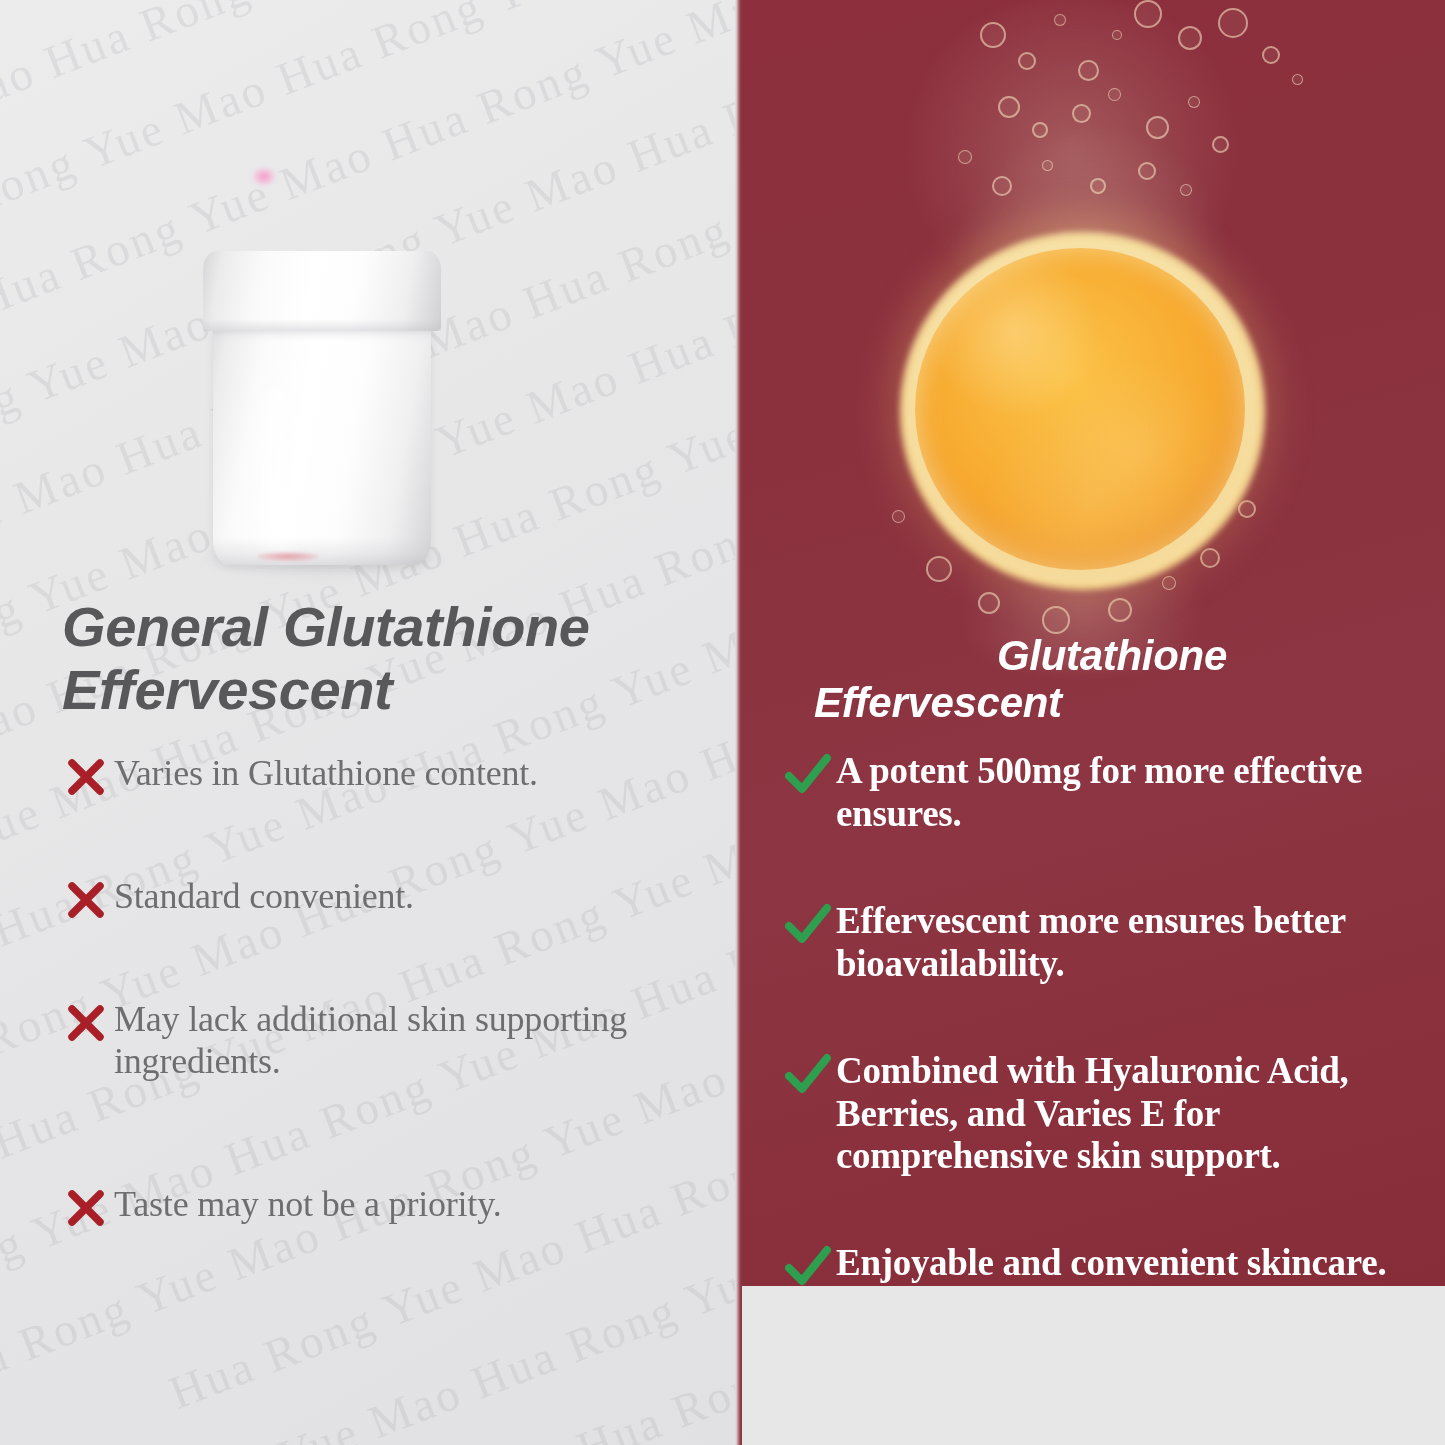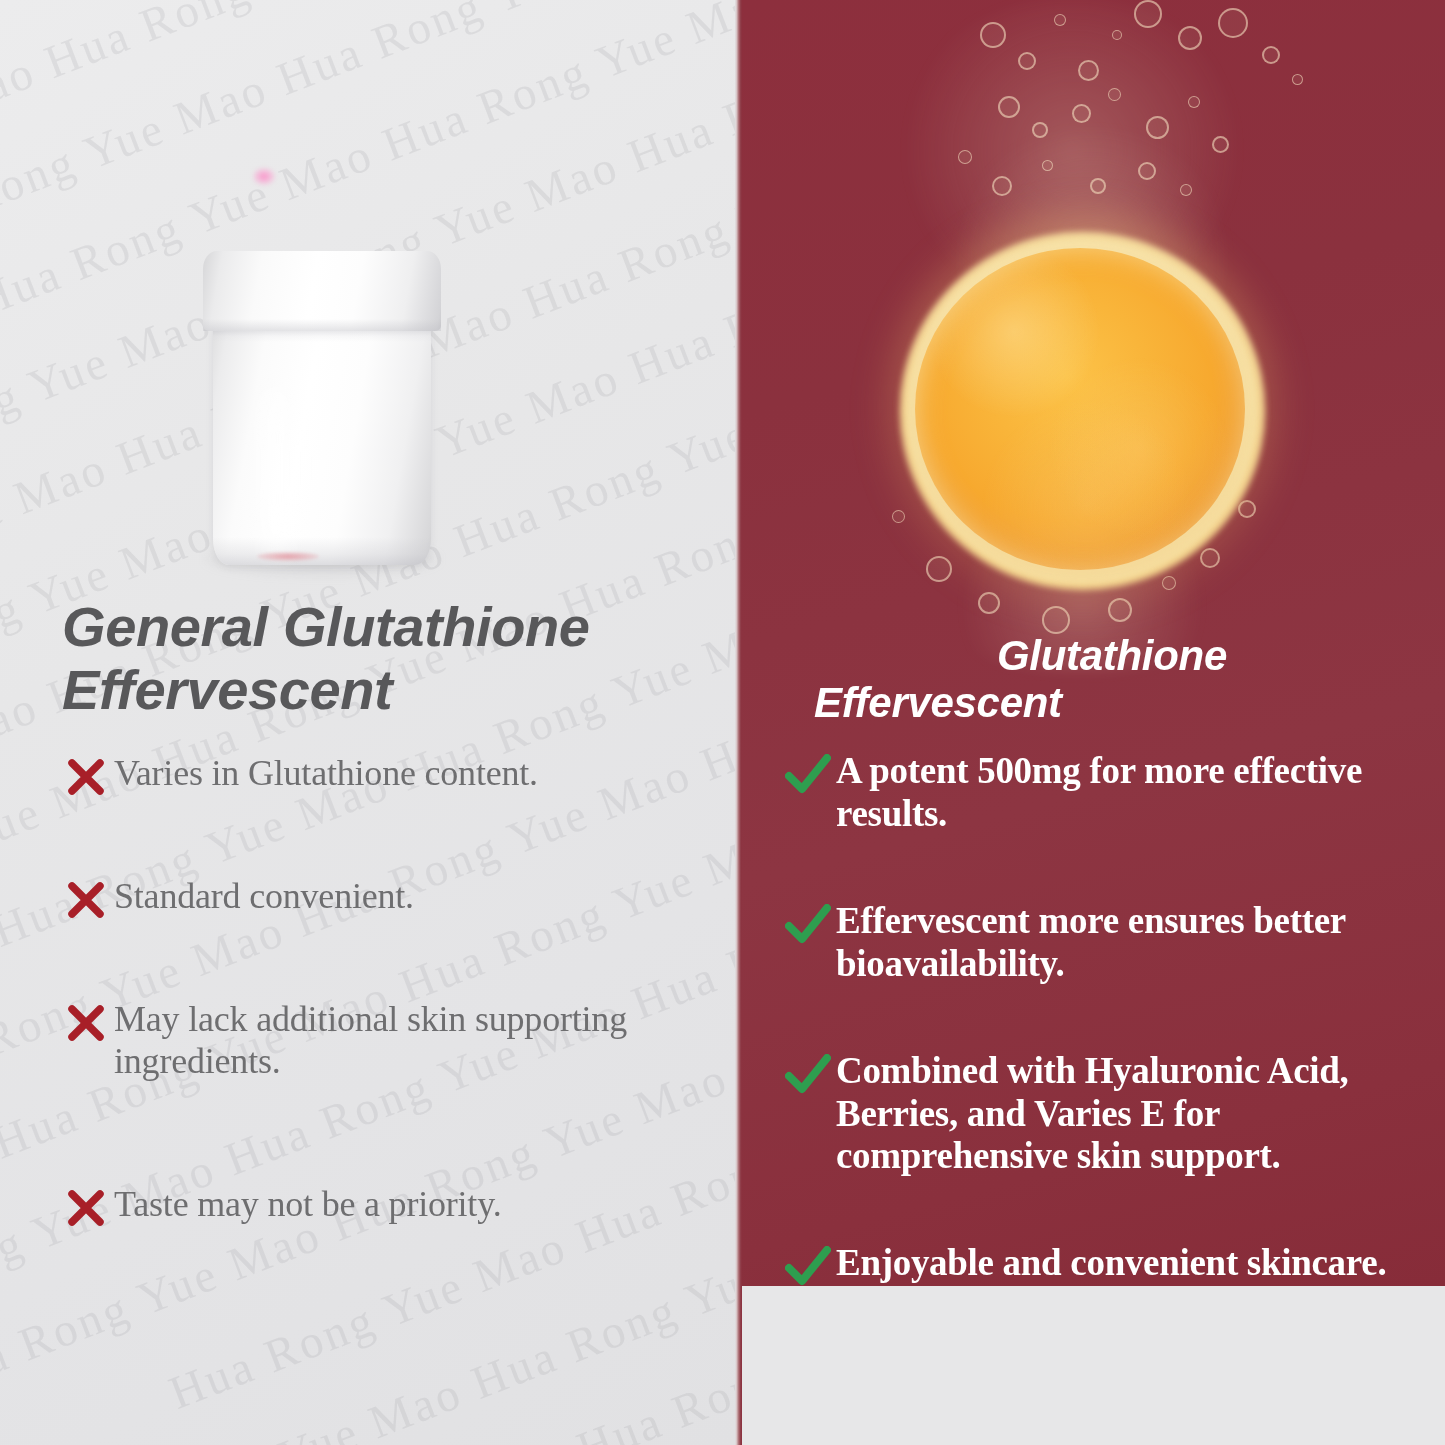--- a/index.html
+++ b/index.html
@@ -446,21 +446,21 @@
     </div>
 
     <div class="bullets-right">
 
       <div class="bullet">
         <span class="ico icon-check">
           <svg width="46" height="42" viewBox="0 0 46 42">
             <path d="M4 22 L17 35 L42 4" stroke="#2e9e4f" stroke-width="8" fill="none" stroke-linecap="round" stroke-linejoin="round"></path>
           </svg>
         </span>
-        <span class="txt">A potent 500mg for more effective results.</span>
+        <span class="txt">A potent 500mg for more effective ensures.</span>
       </div>
 
       <div class="bullet">
         <span class="ico icon-check">
           <svg width="46" height="42" viewBox="0 0 46 42">
             <path d="M4 22 L17 35 L42 4" stroke="#2e9e4f" stroke-width="8" fill="none" stroke-linecap="round" stroke-linejoin="round"></path>
           </svg>
         </span>
         <span class="txt">Effervescent more ensures better bioavailability.</span>
       </div>

